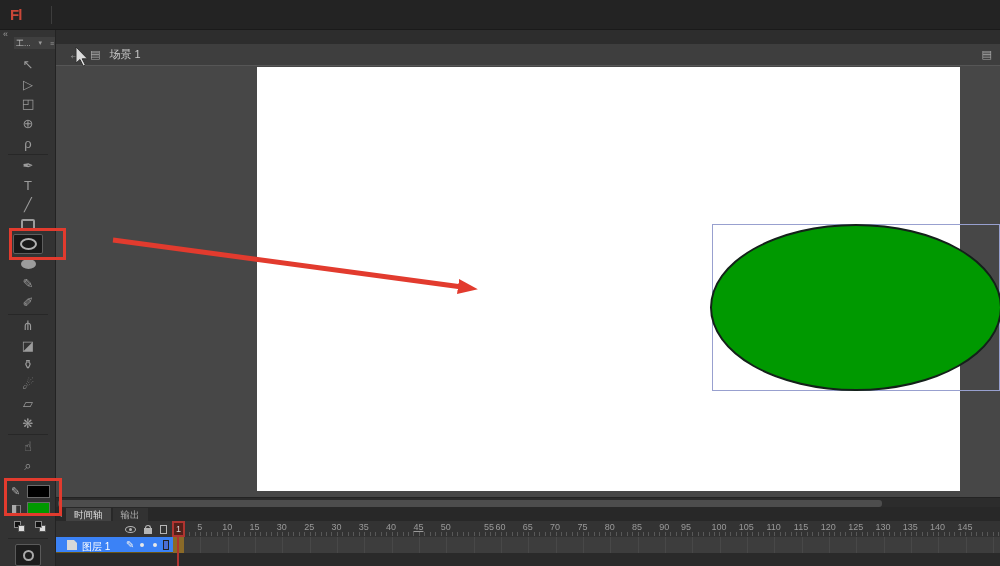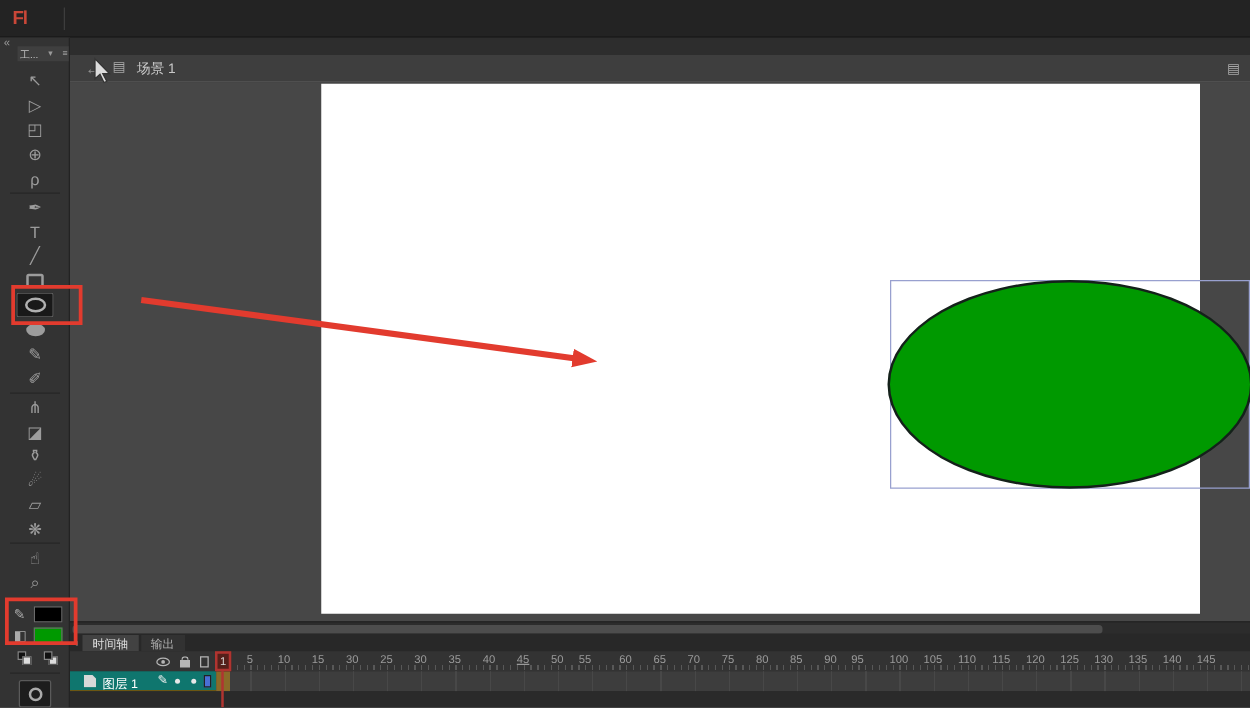--- a/index.html
+++ b/index.html
@@ -88,21 +88,21 @@
     border:1.5px solid #b5b5b5; border-bottom:none; border-radius:3px 3px 0 0; }
   .icon-outline { width:7px; height:9px; border:1px solid #b5b5b5; }
   .ruler-frames { position:absolute; left:117px; top:14px; right:0; height:16px; background:#333; overflow:hidden; }
   .ruler-frames::after { content:""; position:absolute; left:0; right:0; bottom:1px; height:4px;
     background:repeating-linear-gradient(to right,#585858 0 1px,transparent 1px 5.465px); }
   .frame-num { position:absolute; top:1px; transform:translateX(-50%); color:#9a9a9a; font-size:9px; }
   .playhead-marker { position:absolute; left:116px; top:14px; width:13px; height:16px;
     background:#54201a; border:2px solid #b03430; color:#d8d8d8; font-size:9px;
     display:flex; align-items:center; justify-content:center; z-index:3; }
   .playhead-line { position:absolute; left:121px; top:30px; width:2px; height:29px; background:#b03430; z-index:3; }
-  .tl-layer-left { position:absolute; left:0; top:30px; width:117px; height:16px; background:#0f766e;
+  .tl-layer-left { position:absolute; left:0; top:30px; width:117px; height:16px; background:#3b82f6;
     border-bottom:1px solid #6b5613; }
   .layer-page-ic { position:absolute; left:11px; top:3px; width:10px; height:10px; background:#d8d8d8;
     clip-path:polygon(0 0,70% 0,100% 30%,100% 100%,0 100%); }
   .layer-name { position:absolute; left:26px; top:2.5px; color:#fff; font-size:10px; }
   .layer-pencil { position:absolute; left:70px; top:2px; color:#f0f0f0; font-size:10px; }
   .layer-dot { position:absolute; top:6px; width:4px; height:4px; background:#e8e8e8; border-radius:50%; }
   .layer-swatch { position:absolute; left:107px; top:3px; width:6px; height:10px; border:1px solid #222; }
   .tl-layer-frames { position:absolute; left:117px; top:30px; right:0; height:16px; background:#3d3d3d;
     background-image:repeating-linear-gradient(to right,#484848 0 1px,transparent 1px 27.33px); }
   .frame1-cell { position:absolute; left:0; top:0; width:11px; height:16px; background:#8a6a28; }
@@ -262,21 +262,21 @@
         <span class="frame-num" style="left: 26.86px;">5</span>
         <span class="frame-num" style="left: 54.185px;">10</span>
         <span class="frame-num" style="left: 81.51px;">15</span>
         <span class="frame-num" style="left: 108.835px;">30</span>
         <span class="frame-num" style="left: 136.16px;">25</span>
         <span class="frame-num" style="left: 163.485px;">30</span>
         <span class="frame-num" style="left: 190.81px;">35</span>
         <span class="frame-num" style="left: 218.135px;">40</span>
         <span class="frame-num" style="left: 245.46px; text-decoration: underline;">45</span>
         <span class="frame-num" style="left: 272.785px;">50</span>
-        <span class="frame-num" style="left: 295px;">55</span>
+        <span class="frame-num" style="left: 316px;">55</span>
         <span class="frame-num" style="left: 327.435px;">60</span>
         <span class="frame-num" style="left: 354.76px;">65</span>
         <span class="frame-num" style="left: 382.085px;">70</span>
         <span class="frame-num" style="left: 409.41px;">75</span>
         <span class="frame-num" style="left: 436.735px;">80</span>
         <span class="frame-num" style="left: 464.06px;">85</span>
         <span class="frame-num" style="left: 491.385px;">90</span>
         <span class="frame-num" style="left: 513px;">95</span>
         <span class="frame-num" style="left: 546.035px;">100</span>
         <span class="frame-num" style="left: 573.36px;">105</span>

